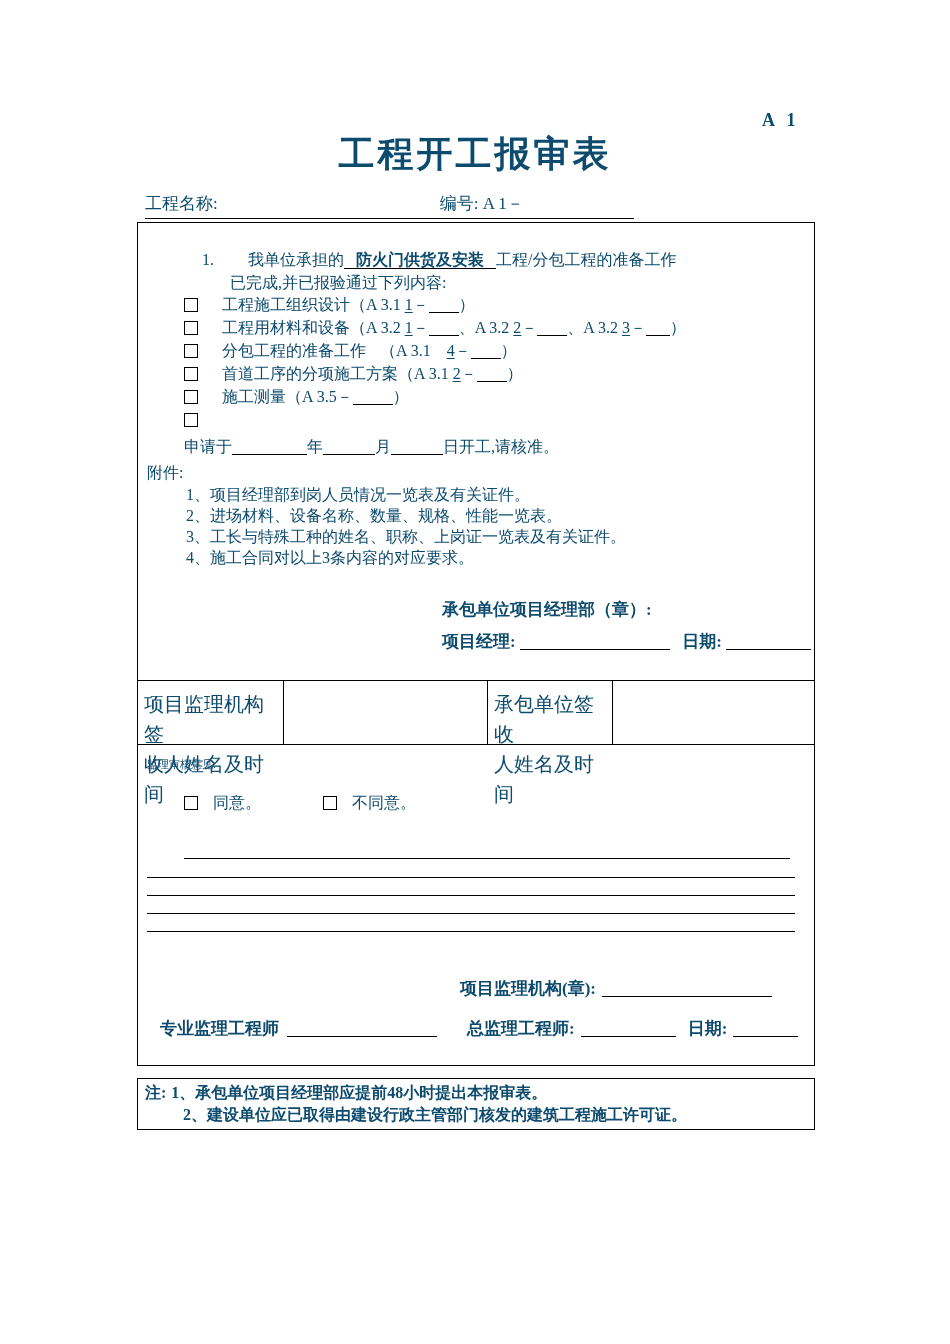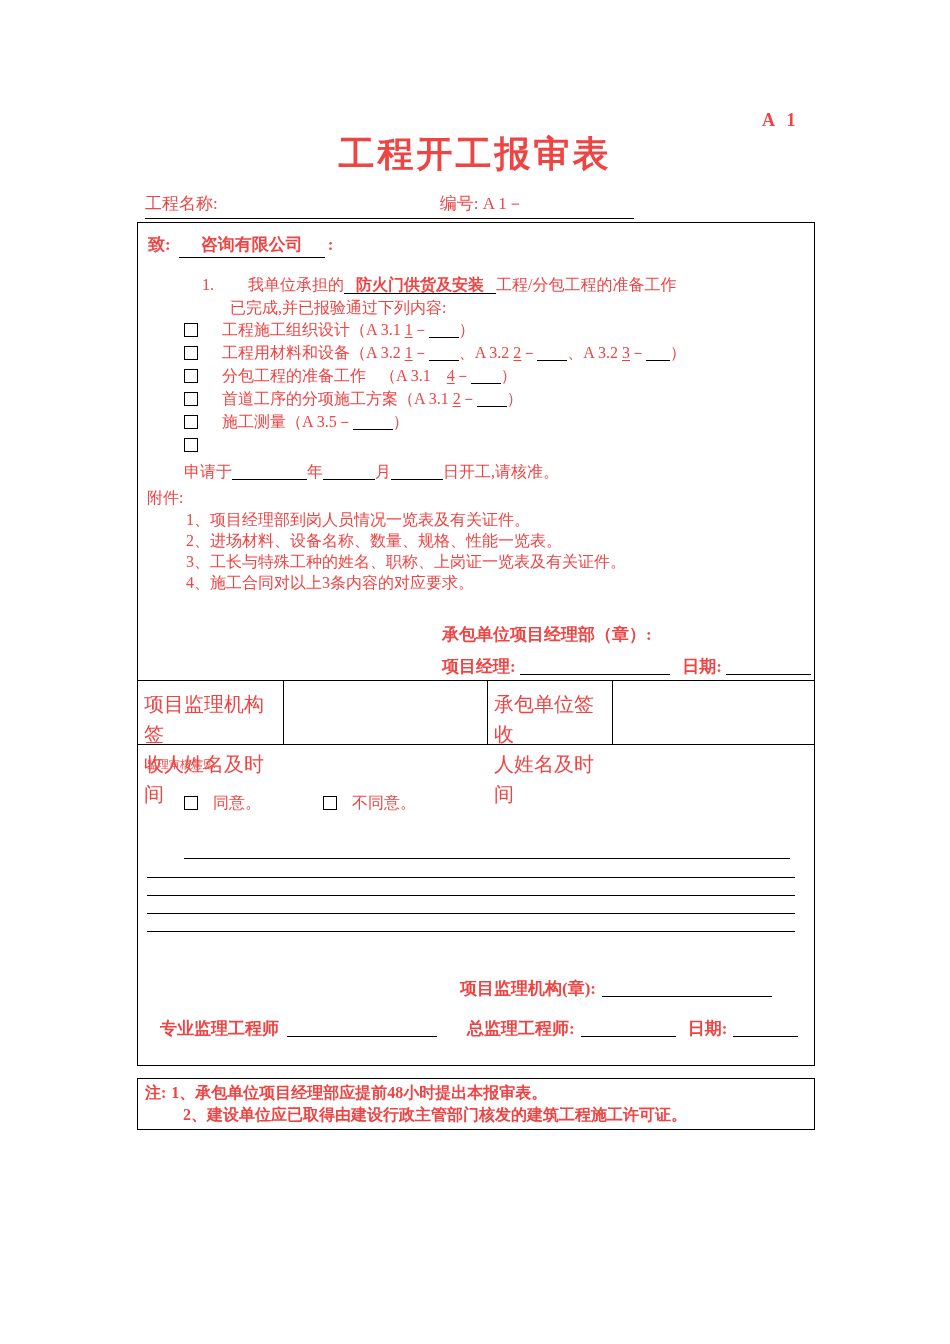--- a/index.html
+++ b/index.html
@@ -1,18 +1,18 @@
 <!DOCTYPE html>
 <html><head>
 <meta charset="utf-8">
 <style>
   * { margin:0; padding:0; box-sizing:border-box; }
   html,body { background:#ffffff; }
   .page {
-    position:relative; width:950px; height:1344px; background:#fff; color:#ef4444;
+    position:relative; width:950px; height:1344px; background:#fff; color:#0c4a6e;
     font-family:"Liberation Serif","DejaVu Serif",serif; font-size:16px;
     overflow:hidden;
   }
   .b { font-weight:bold; }
   .u { text-decoration:underline; text-underline-offset:2px; }
 
   .corner {
     position:absolute; top:110px; left:762px;
     font-size:18px; font-weight:bold; letter-spacing:4px;
   }
@@ -113,23 +113,20 @@
 
   <div class="header-row">
     <span>工程名称:</span>
     <span class="num-label">编号: A 1－</span>
   </div>
 
   <div class="sheet">
 
     <div class="main-box">
 
-      <div class="to-line">
-        <span class="b">致:</span><span class="company-u b">咨询有限公司</span><span class="b to-colon">:</span>
-      </div>
 
       <div class="intro-1">
         <span>1.</span><span class="intro-text"><span>我单位承担的</span><span class="fill-u">防火门供货及安装</span><span>工程/分包工程的准备工作</span></span>
       </div>
       <div class="intro-2">已完成,并已报验通过下列内容:</div>
 
       <div class="chk-row chk-first">
         <span class="cbox"></span><span>工程施工组织设计</span><span><span>（A 3.1 </span><span class="u">1</span><span>－</span><span class="blank w30"></span><span>）</span></span>
       </div>
 

